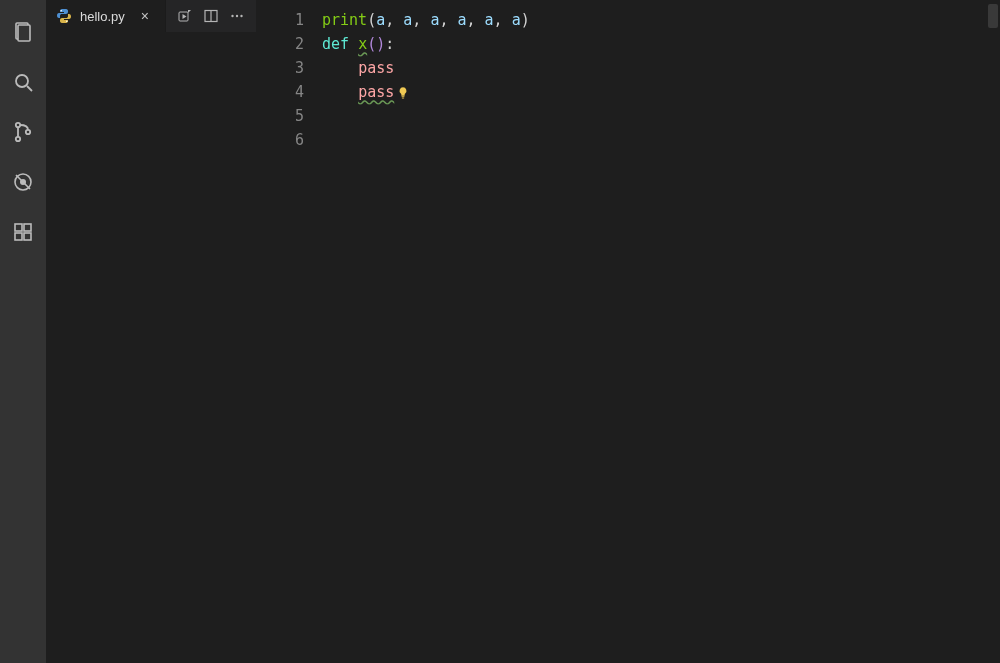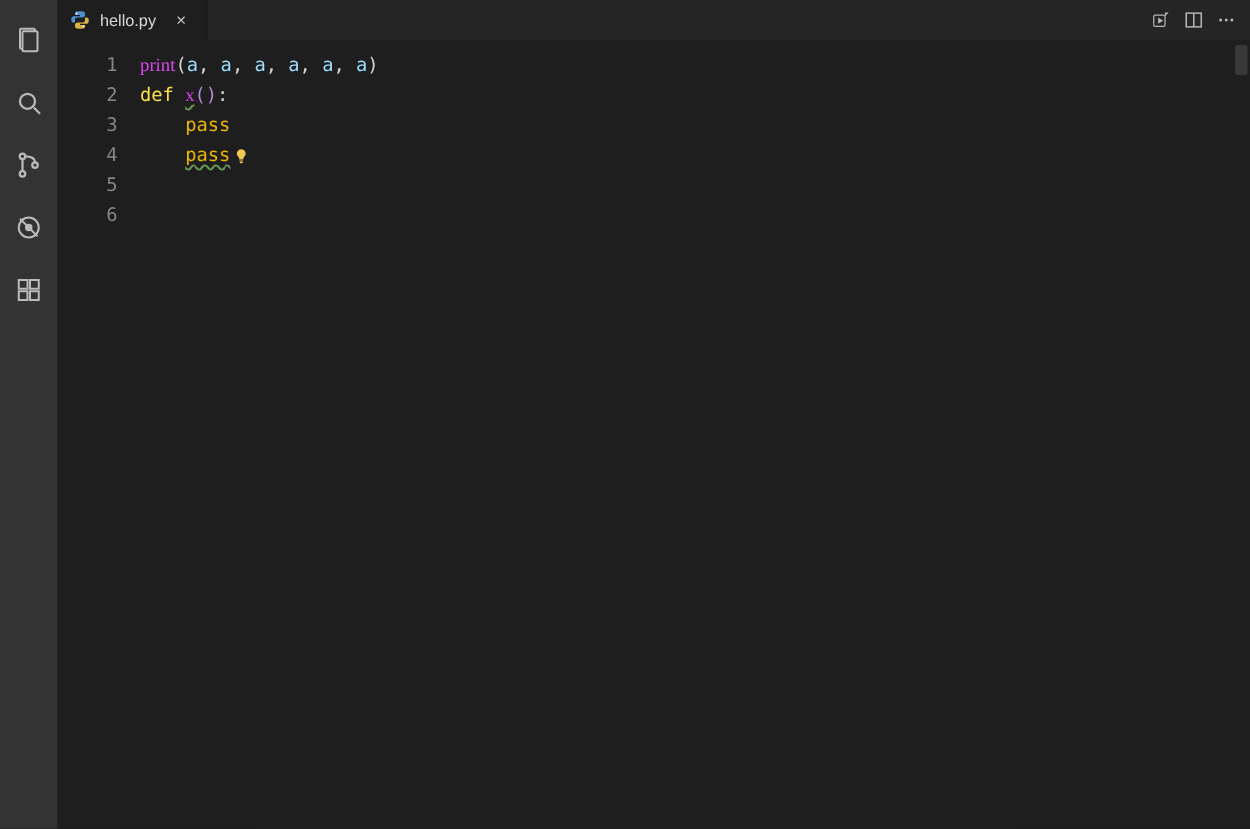--- a/index.html
+++ b/index.html
@@ -28,21 +28,21 @@
     display: flex;
     align-items: center;
     justify-content: center;
     color: #bbbbbb;
     cursor: pointer;
     margin-bottom: 6px;
   }
   .activity-item svg { width: 24px; height: 24px; }
 
   
-  .main { flex: 1; display: flex; flex-direction: column; min-width: 0; }
+  .main { flex: 1; display: flex; flex-direction: row; min-width: 0; }
 
   
   .tabbar {
     height: 32px;
     background: #252526;
     display: flex;
     align-items: stretch;
   }
   .tab {
     background: #1e1e1e;
@@ -110,23 +110,23 @@
   }
   .code-line {
     height: 24px;
     white-space: pre;
     position: relative;
   }
   .code-line.current {
     background: #2a2a2a;
     box-shadow: -1000px 0 0 0 #2a2a2a;
   }
-  .tok-def    { color: #fde047; }  
-  .tok-pass   { color: #eab308; }
-  .tok-func   { color: #d946ef; font-family: Liberation Serif, serif; }
+  .tok-def    { color: #5eead4; }  
+  .tok-pass   { color: #fca5a5; }
+  .tok-func   { color: #84cc16; }
   .tok-paren  { color: #d4d4d4; }
   .tok-bparen { color: #b188db; }  
   .tok-pparen { color: #dd78b8; }
   .tok-var    { color: #9cdcfe; }
   .tok-num    { color: #b5cea8; }
   .tok-op     { color: #d4d4d4; }
   .tok-plain  { color: #d4d4d4; }
   .squig-g { text-decoration: underline wavy #6a9955; text-underline-offset: 2px; text-decoration-skip-ink: none; }
 
   .lightbulb {

